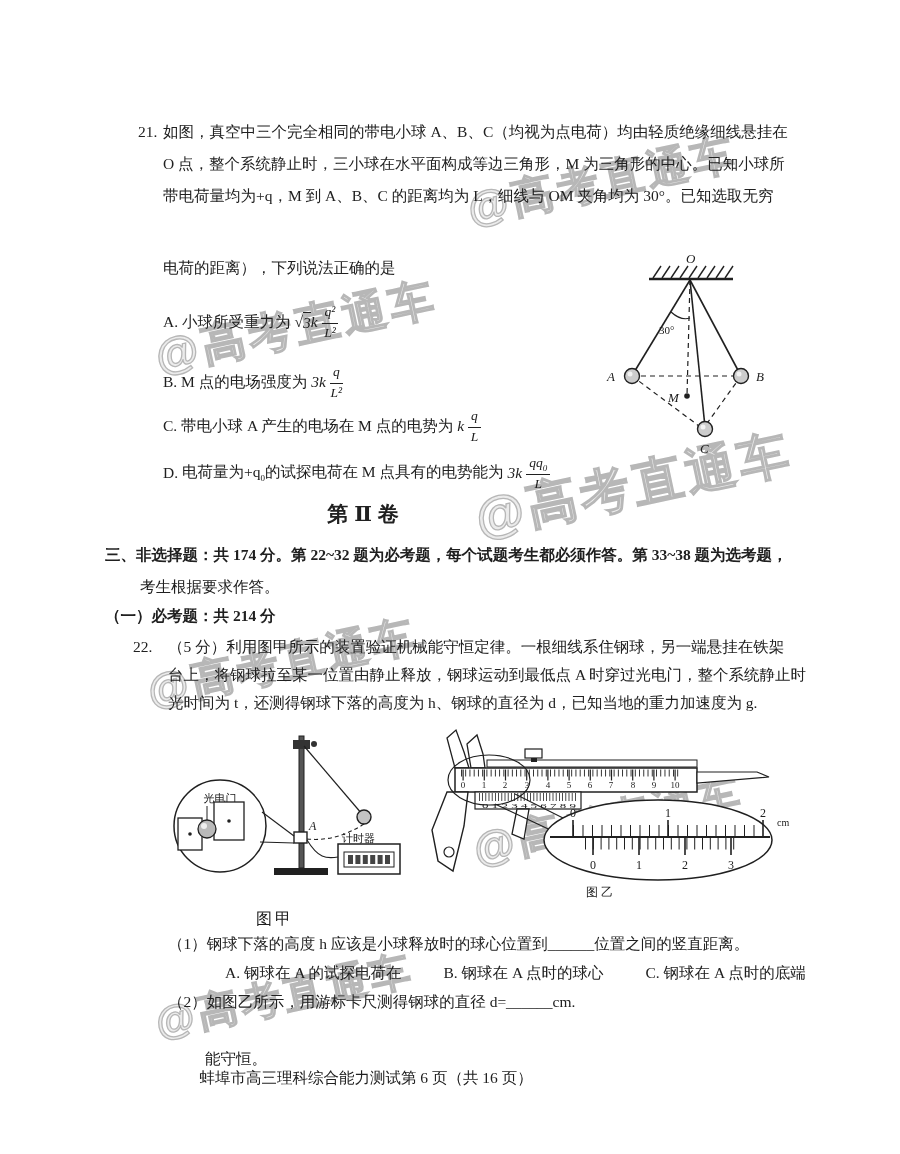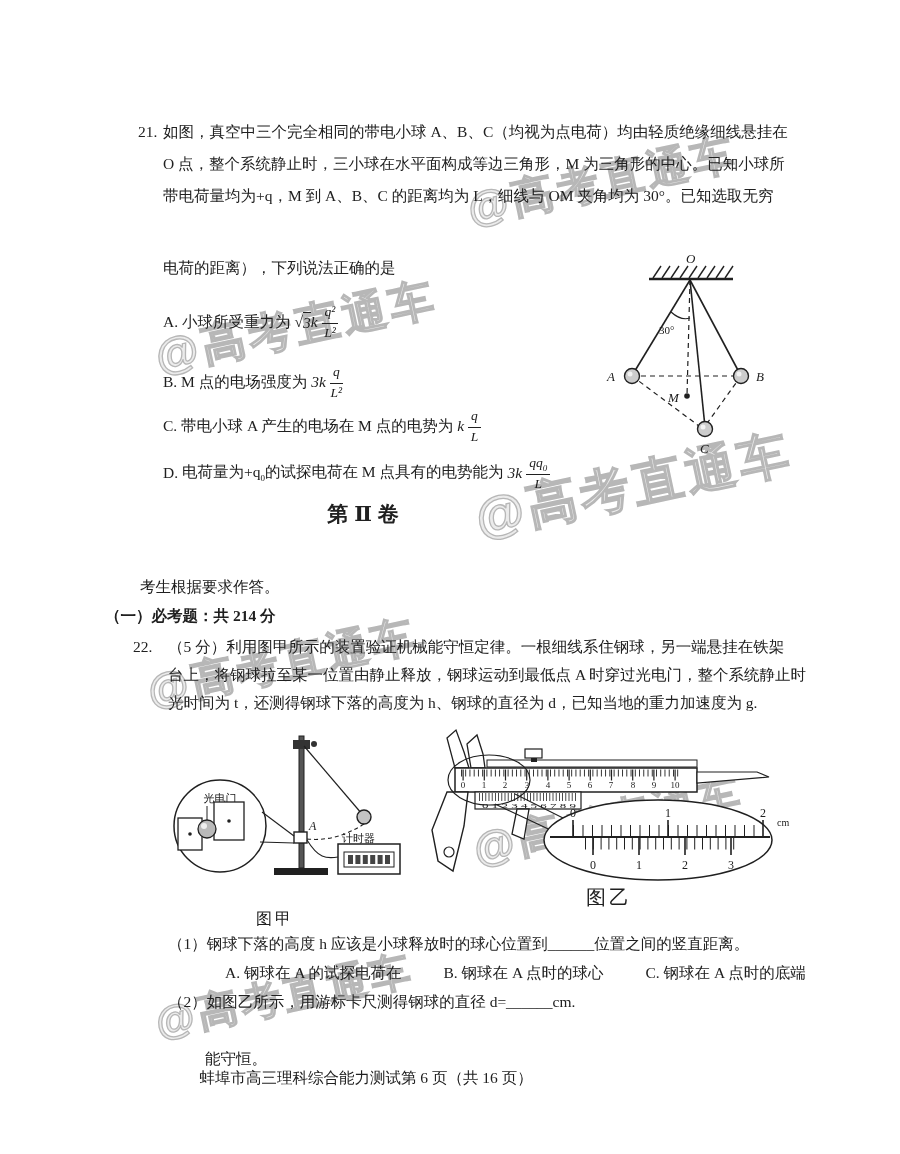--- a/index.html
+++ b/index.html
@@ -32,21 +32,21 @@
   .sec3l1{left:105px;top:545px;font-weight:bold;}
   .sec3l2{left:140px;top:577px;}
   .sec3sub{left:105px;top:606px;font-weight:bold;}
   .q22num{left:133px;top:637px;}
   .q22l1{left:168px;top:637px;}
   .q22l2{left:168px;top:665px;}
   .q22l3{left:168px;top:693px;}
   .figA{position:absolute;left:158px;top:726px;}
   .figB{position:absolute;left:425px;top:722px;}
   .capA{left:256px;top:885px;font-size:16px;letter-spacing:3px;margin-top:24px;}
-  .capB{left:586px;top:885px;font-size:20px;letter-spacing:3px;}
+  .capB{left:586px;top:885px;font-size:12px;letter-spacing:3px;}
   .s1{left:168px;top:934px;}
   .s1opts{left:225px;top:963px;}
   .s1opts span{margin-right:38px;}
   .s2{left:168px;top:992px;}
   .s3{left:168px;top:1020px;}
   .s3b{left:205px;top:1049px;}
   .footer{top:1068px;font-size:15.5px;}
   
   .wm{position:absolute;font-family:"Liberation Sans","DejaVu Sans",sans-serif;font-weight:700;
       color:rgba(190,190,190,0.30);-webkit-text-stroke:1.3px #b7b7b7;white-space:nowrap;
@@ -152,20 +152,21 @@
       <circle cx="120" cy="179" r="2.5" fill="#f2f2f2"></circle>
     </g>
     <circle cx="104" cy="148" r="2.8" fill="#202020"></circle>
     <text x="24" y="133" class="itl" font-size="13">A</text>
     <text x="173" y="133" class="itl" font-size="13">B</text>
     <text x="117" y="205" class="itl" font-size="13">C</text>
     <text x="85" y="154" class="itl" font-size="13">M</text>
   </svg>
 
   <div class="ln ctr secTitle">第Ⅱ卷</div>
+  <div class="ln sec3l1">三、非选择题：共 174 分。第 22~32 题为必考题，每个试题考生都必须作答。第 33~38 题为选考题，</div>
   <div class="ln sec3l2">考生根据要求作答。</div>
   <div class="ln sec3sub">（一）必考题：共 214 分</div>
 
   <div class="ln q22num">22.</div>
   <div class="ln q22l1">（5 分）利用图甲所示的装置验证机械能守恒定律。一根细线系住钢球，另一端悬挂在铁架</div>
   <div class="ln q22l2">台上，将钢球拉至某一位置由静止释放，钢球运动到最低点 A 时穿过光电门，整个系统静止时</div>
   <div class="ln q22l3">光时间为 t，还测得钢球下落的高度为 h、钢球的直径为 d，已知当地的重力加速度为 g.</div>
 
   <svg class="figA" width="250" height="160" viewBox="0 0 250 160">
     <rect x="141" y="10" width="5" height="132" fill="#555" stroke="#202020" stroke-width="1"></rect>

